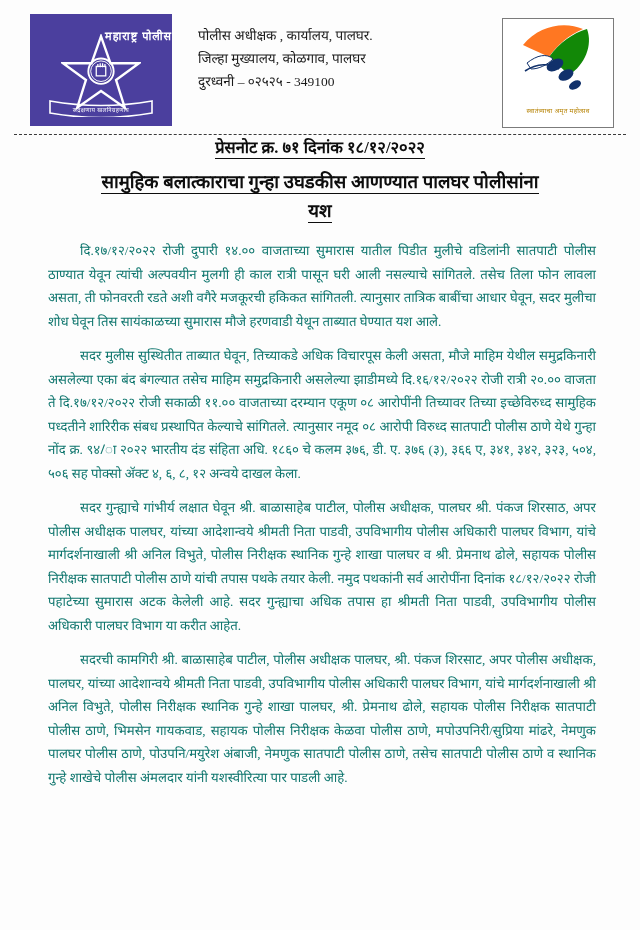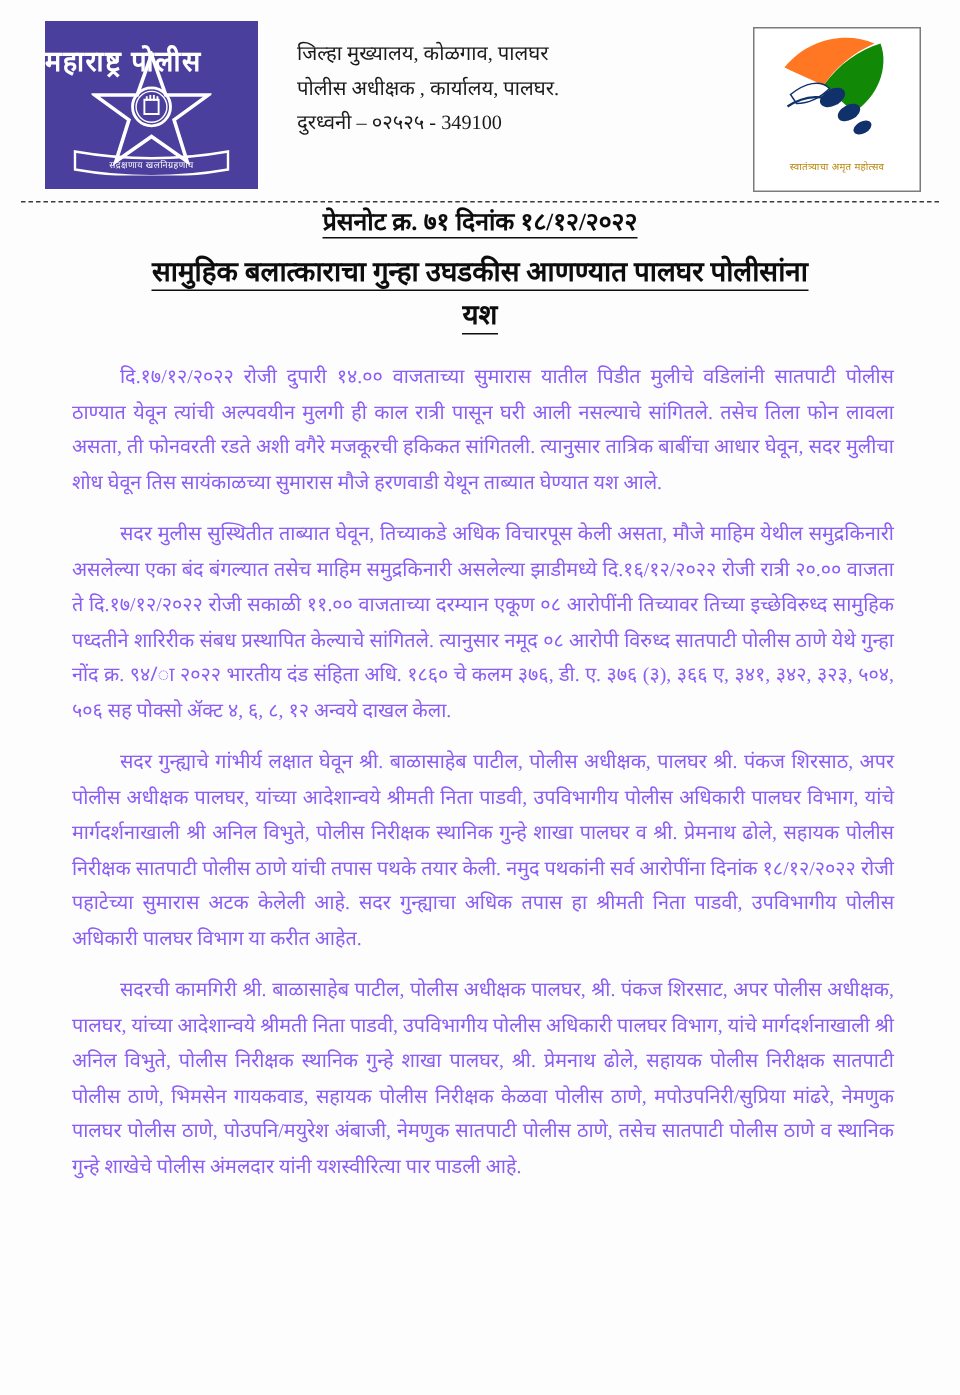--- a/index.html
+++ b/index.html
@@ -36,22 +36,22 @@
     background: #4b3f9e;
     position: relative;
     flex: 0 0 auto;
     overflow: hidden;
   }
   .police-logo .arc-text {
     position: absolute;
     top: 14px;
     left: 0;
     width: 142px;
-    text-align: left;
-    font-size: 18px;
+    text-align: right;
+    font-size: 11px;
     color: #ffffff;
     letter-spacing: 1px;
     font-family: "Liberation Sans", sans-serif;
     font-weight: bold;
     transform: scaleY(1.05);
   }
   .police-logo .star {
     position: absolute;
     left: 31px;
     top: 20px;
@@ -144,21 +144,21 @@
     border-bottom: 1.6px solid #0d0d0d;
     padding-bottom: 1px;
   }
 
   
   .body {
     margin: 14px 44px 0 48px;
     font-size: 13.2px;
     line-height: 1.78;
     text-align: justify;
-    color: #8b5cf6;
+    color: #0f766e;
   }
   .body p {
     margin: 0 0 11px 0;
     text-indent: 32px;
   }
 </style>
 </head>
 <body>
 
 <div class="page">
@@ -173,22 +173,22 @@
         <circle cx="50" cy="47" r="13" fill="none" stroke="#ffffff" stroke-width="1.2"></circle>
         <path d="M44,41 h12 v12 h-12 z M46,38 v4 M49,37 v5 M52,37 v5 M55,38 v4" fill="none" stroke="#ffffff" stroke-width="1.6"></path>
       </svg>
       <svg class="banner" viewBox="0 0 106 20">
         <path d="M2,4 Q53,13 104,4 L104,16 Q53,25 2,16 Z" fill="none" stroke="#ffffff" stroke-width="1.6"></path>
       </svg>
       <div class="banner-text">सद्रक्षणाय खलनिग्रहणाय</div>
     </div>
 
     <div class="addr">
+      <div>पोलीस अधीक्षक , कार्यालय, पालघर.</div>
       <div>जिल्हा मुख्यालय, कोळगाव, पालघर</div>
-      <div>पोलीस अधीक्षक , कार्यालय, पालघर.</div>
       <div>दुरध्वनी – ०२५२५ - 349100</div>
     </div>
 
     <div class="amrit-logo">
       <svg width="108" height="84" viewBox="0 0 108 84">
         <path d="M20,26 C36,6 62,2 80,10 C66,16 54,26 46,38 C38,34 28,30 20,26 Z" fill="#FF7722"></path>
         <path d="M46,38 C56,24 70,14 84,10 C90,26 82,46 66,56 C60,50 53,44 46,38 Z" fill="#128807"></path>
         <path d="M24,44 C34,36 44,34 50,40 C44,46 36,50 28,50 Z" fill="#ffffff" stroke="#11316B" stroke-width="1"></path>
         <ellipse cx="52" cy="46" rx="9" ry="5.5" transform="rotate(-28 52 46)" fill="#11316B"></ellipse>
         <ellipse cx="63" cy="56" rx="8" ry="5" transform="rotate(-28 63 56)" fill="#11316B"></ellipse>

